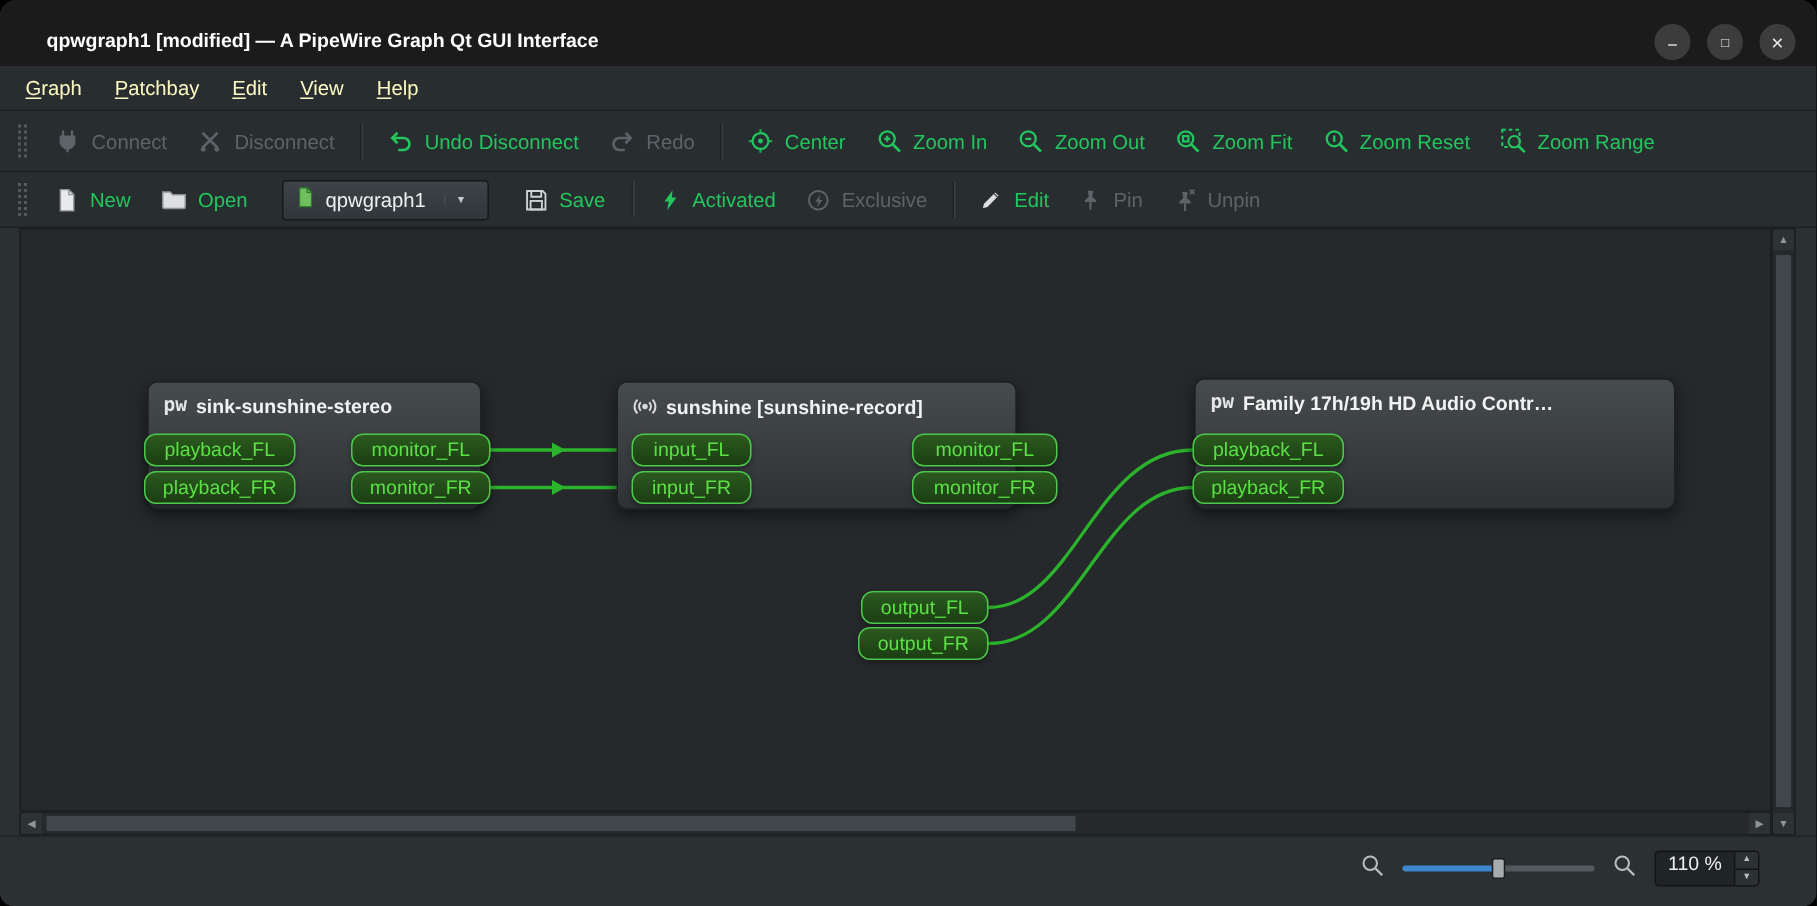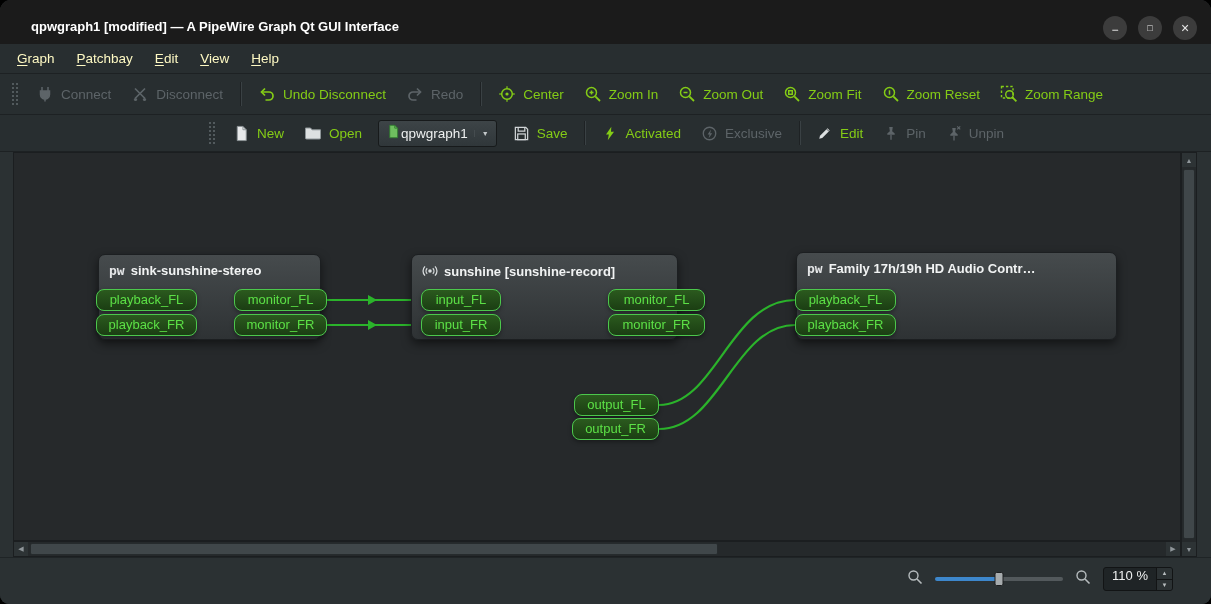--- a/index.html
+++ b/index.html
@@ -18,28 +18,28 @@
   .winbtn.min span { font-size:12px; margin-top:4px; }
   .winbtn.max span { font-size:9px; }
   .winbtn.close span { font-size:14px; }
   
   .menubar { height:30px; background:#282e30; border-bottom:1px solid #1d2123; display:flex; align-items:center; padding-left:6px; }
   .menu-item { padding:5px 11px; font-size:13.5px; color:#fef9c3; border-radius:3px; }
   .accel { text-decoration:underline; text-underline-offset:2px; }
   
   .toolbar { display:flex; align-items:center; background:#282e30; border-bottom:1px solid #1d2123; padding-left:10px; }
   .tb1 { height:41px; }
-  .tb2 { height:37px;justify-content:center; }
+  .tb2 { height:37px; }
   .tb-handle { width:6px; height:22px; border-left:2px dotted #525a5d; border-right:2px dotted #525a5d; margin:0 8px 0 2px; }
   .tb-sep { width:1px; height:24px; background:#1e2224; box-shadow:1px 0 0 #3a4144; margin:0 7px; }
-  .tbtn { display:flex; align-items:center; gap:7px; padding:5px 10px; font-size:13.5px; color:#84cc16; white-space:nowrap; }
+  .tbtn { display:flex; align-items:center; gap:7px; padding:5px 10px; font-size:13.5px; color:#22c55e; white-space:nowrap; }
   .tbtn.disabled { color:#5d6468; }
   .tbtn svg { display:block; }
   
-  .combo { display:flex; align-items:center; height:27px; padding:0 7px 0 7px; margin:0 6px;
+  .combo { display:flex; align-items:center; gap:6px; height:27px; padding:0 14px 0 7px; margin:0 13px;
     background:linear-gradient(#3d4447,#30373a); border:1px solid #171a1b; border-radius:3px; font-size:13.5px; color:#eef0f0; }
   .combo-arrow { font-size:7px; color:#c3c8ca; margin-left:6px; padding-left:7px; border-left:1px solid #454c4f; line-height:1; }
   
   .canvas { position:absolute; left:13px; top:152px; width:1168px; height:389px; background:#26292b; border:1px solid #1b1e20; overflow:hidden; }
   .node { position:absolute; background:linear-gradient(180deg,#464b4d,#2e3234); border:1px solid #1c1f21; border-radius:7px; box-shadow:0 4px 10px rgba(0,0,0,.5); }
   .node-title { display:flex; align-items:center; gap:6px; padding:8px 10px 4px 10px; font-size:13px; font-weight:bold; color:#f1f3f3; white-space:nowrap; overflow:hidden; }
   .pw-logo { font-family:"DejaVu Sans Mono", monospace; font-weight:bold; font-size:13px; color:#e4e6e7; }
   .node-icon svg { display:block; }
   .port { position:absolute; height:22px; border:1px solid #4cc84c; border-radius:8px;
     background:linear-gradient(#2b5a1e,#1b3e13); color:#5ce046; font-size:13px; line-height:20px;

